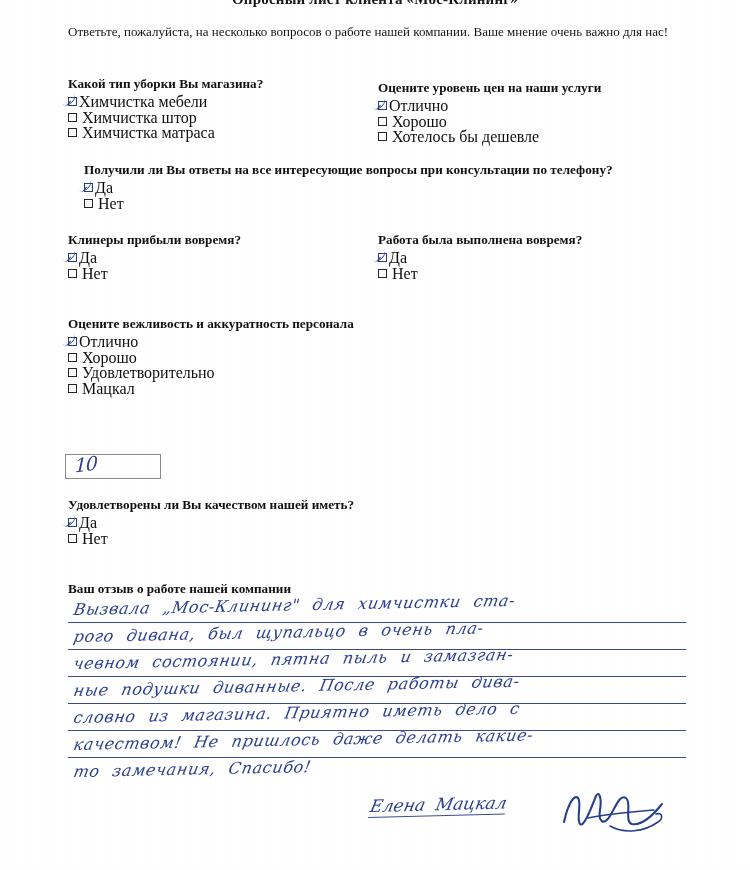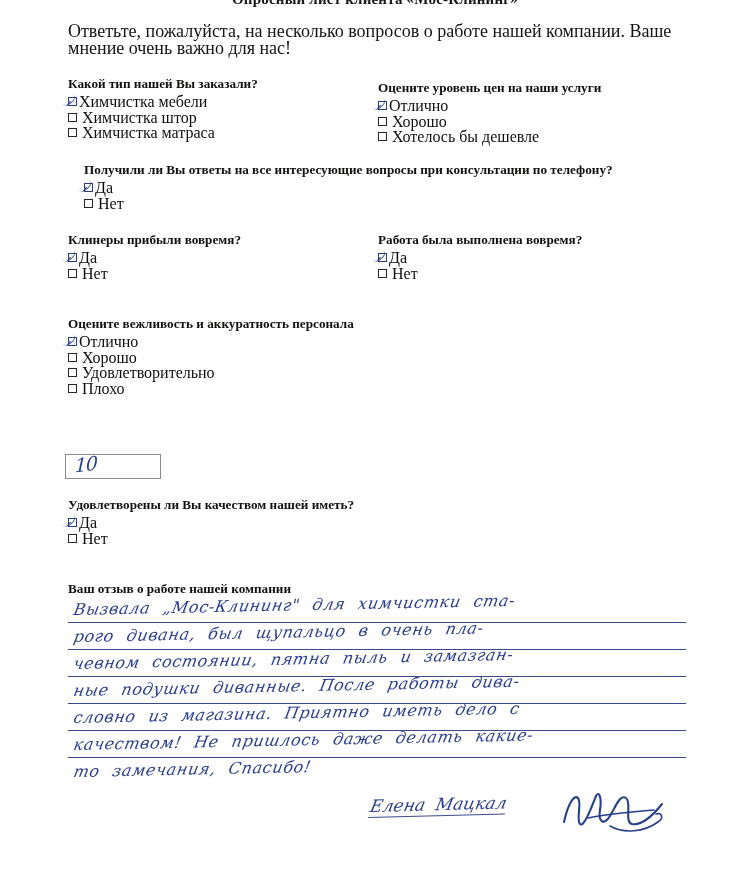--- a/index.html
+++ b/index.html
@@ -50,21 +50,21 @@
     color: #1a1a19;
     white-space: nowrap;
   }
 
   
   .intro {
     position: absolute;
     top: 23px;
     left: 68px;
     width: 610px;
-    font-size: 18px;
+    font-size: 13px;
     line-height: 17px;
     color: #141413;
   }
 
   
   .block { position: absolute; }
   .q-title {
     font-size: 13.2px;
     font-weight: bold;
     line-height: 16px;
@@ -203,21 +203,21 @@
 </head>
 <body>
 
 <div class="page">
 
   <div class="doc-title">Опросный лист клиента «Мос-Клининг»</div>
 
   <div class="intro">Ответьте, пожалуйста, на несколько вопросов о работе нашей компании. Ваше мнение очень важно для нас!</div>
 
   <div class="block" style="left:68px; top:76px;">
-    <div class="q-title">Какой тип нашей Вы заказали?</div>
+    <div class="q-title">Какой тип уборки Вы магазина?</div>
     <div class="opt">
       <span class="cb checked"></span>
       <span class="lbl">Химчистка мебели</span>
     </div>
     <div class="opt">
       <span class="cb"></span>
       <span class="lbl">Химчистка штор</span>
     </div>
     <div class="opt">
       <span class="cb"></span>
@@ -286,21 +286,21 @@
     <div class="opt">
       <span class="cb"></span>
       <span class="lbl">Хорошо</span>
     </div>
     <div class="opt">
       <span class="cb"></span>
       <span class="lbl">Удовлетворительно</span>
     </div>
     <div class="opt">
       <span class="cb"></span>
-      <span class="lbl">Плохо</span>
+      <span class="lbl">Мацкал</span>
     </div>
   </div>
 
   <div class="block" style="left:65px; top:454px;">
     <div class="score-box">
       <span class="hand-val">10</span>
     </div>
   </div>
 
   <div class="block" style="left:68px; top:497px;">

